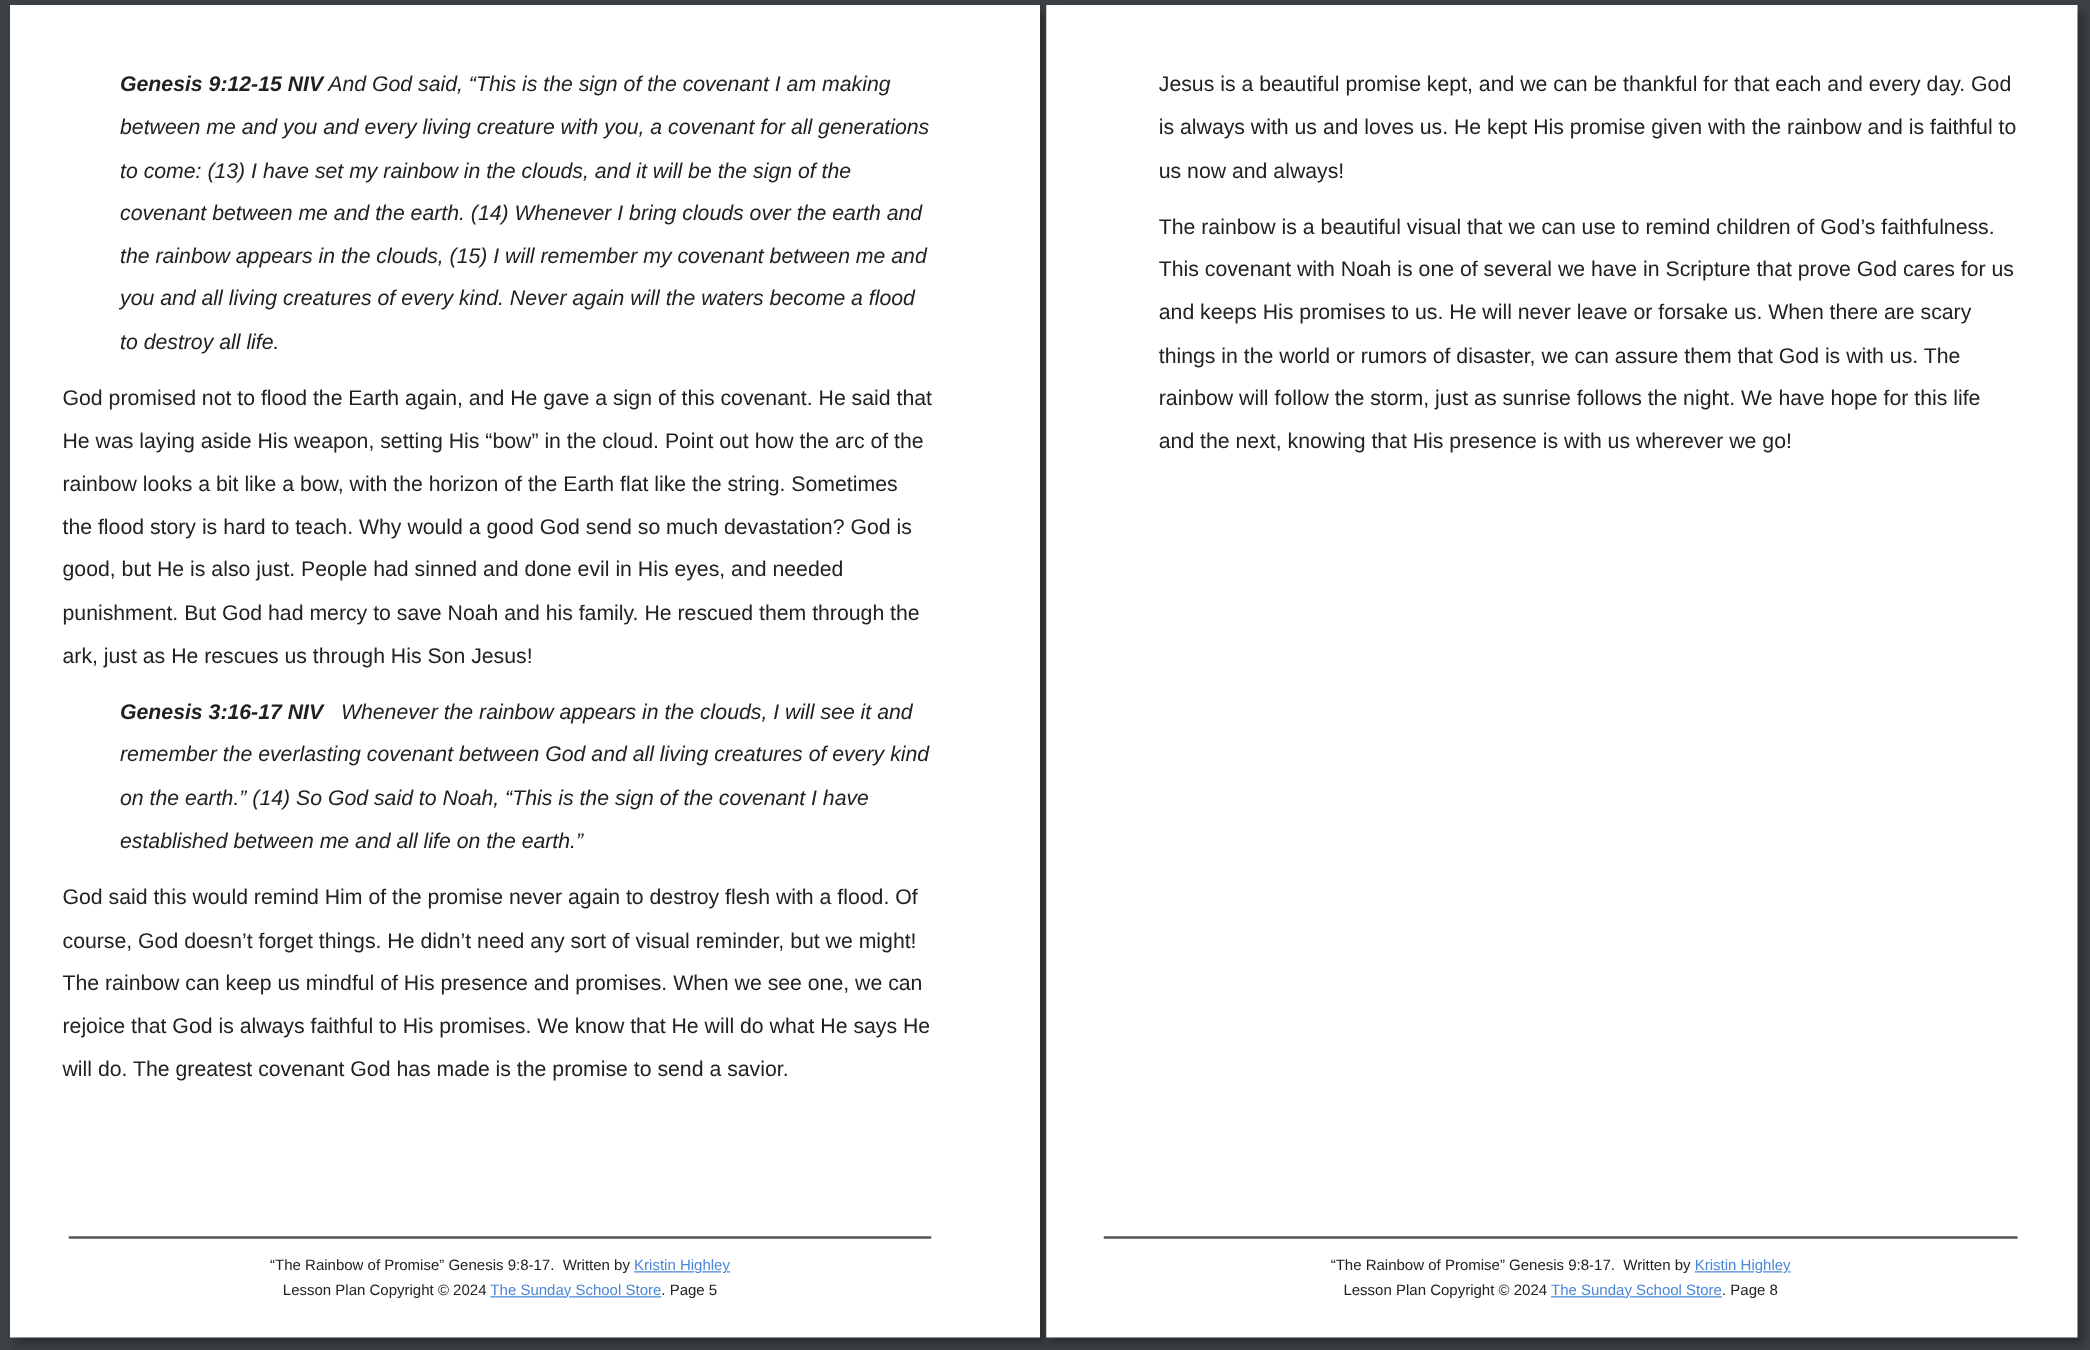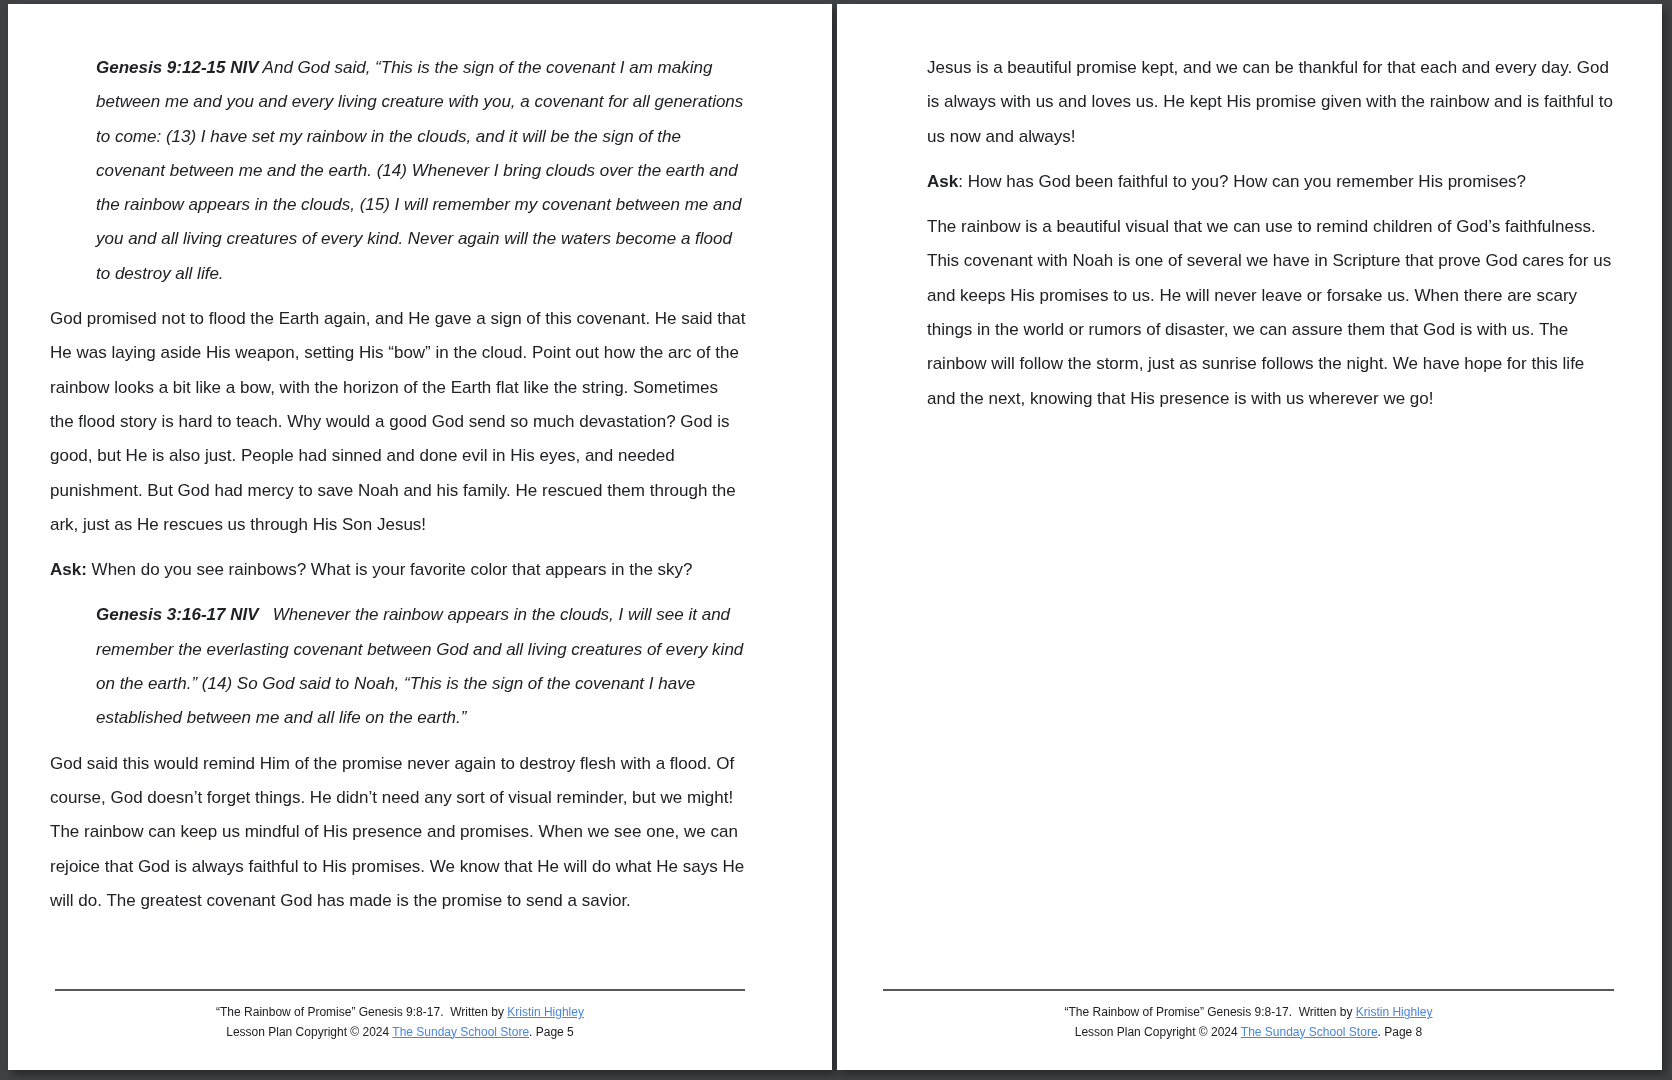--- a/index.html
+++ b/index.html
@@ -52,39 +52,37 @@
 </style>
 </head>
 <body>
 
 <div class="page" id="page-left">
   <div class="content">
     <p class="quote"><span class="q-label">Genesis 9:12-15 NIV</span><span> And God said, “This is the sign of the covenant I am making between me and you and every living creature with you, a covenant for all generations to come: (13) I have set my rainbow in the clouds, and it will be the sign of the covenant between me and the earth. (14) Whenever I bring clouds over the earth and the rainbow appears in the clouds, (15) I will remember my covenant between me and you and all living creatures of every kind. Never again will the waters become a flood to destroy all life.</span></p>
 
     <p>God promised not to flood the Earth again, and He gave a sign of this covenant. He said that He was laying aside His weapon, setting His “bow” in the cloud. Point out how the arc of the rainbow looks a bit like a bow, with the horizon of the Earth flat like the string. Sometimes the flood story is hard to teach. Why would a good God send so much devastation? God is good, but He is also just. People had sinned and done evil in His eyes, and needed punishment. But God had mercy to save Noah and his family. He rescued them through the ark, just as He rescues us through His Son Jesus!</p>
 
-    <p class="ask"><span class="ask-label">Ask:</span><span> When do you see rainbows? What is your favorite color that appears in the sky?</span></p>
 
     <p class="quote"><span class="q-label">Genesis 3:16-17 NIV</span><span>   Whenever the rainbow appears in the clouds, I will see it and remember the everlasting covenant between God and all living creatures of every kind on the earth.” (14) So God said to Noah, “This is the sign of the covenant I have established between me and all life on the earth.”</span></p>
 
     <p>God said this would remind Him of the promise never again to destroy flesh with a flood. Of course, God doesn’t forget things. He didn’t need any sort of visual reminder, but we might! The rainbow can keep us mindful of His presence and promises. When we see one, we can rejoice that God is always faithful to His promises. We know that He will do what He says He will do. The greatest covenant God has made is the promise to send a savior.</p>
   </div>
 
   <div class="footer">
     <div class="footer-rule"></div>
     <div class="footer-line"><span>“The Rainbow of Promise” Genesis 9:8-17.  Written by </span><a>Kristin Highley</a></div>
     <div class="footer-line"><span>Lesson Plan Copyright © 2024 </span><a>The Sunday School Store</a><span>. Page 5</span></div>
   </div>
 </div>
 
 <div class="page" id="page-right">
   <div class="content">
     <p>Jesus is a beautiful promise kept, and we can be thankful for that each and every day. God is always with us and loves us. He kept His promise given with the rainbow and is faithful to us now and always!</p>
 
-    <p class="ask"><span class="ask-label">Ask</span><span>: How has God been faithful to you? How can you remember His promises?</span></p>
 
     <p>The rainbow is a beautiful visual that we can use to remind children of God’s faithfulness. This covenant with Noah is one of several we have in Scripture that prove God cares for us and keeps His promises to us. He will never leave or forsake us. When there are scary things in the world or rumors of disaster, we can assure them that God is with us. The rainbow will follow the storm, just as sunrise follows the night. We have hope for this life and the next, knowing that His presence is with us wherever we go!</p>
   </div>
 
   <div class="footer">
     <div class="footer-rule"></div>
     <div class="footer-line"><span>“The Rainbow of Promise” Genesis 9:8-17.  Written by </span><a>Kristin Highley</a></div>
     <div class="footer-line"><span>Lesson Plan Copyright © 2024 </span><a>The Sunday School Store</a><span>. Page 8</span></div>
   </div>
 </div>

